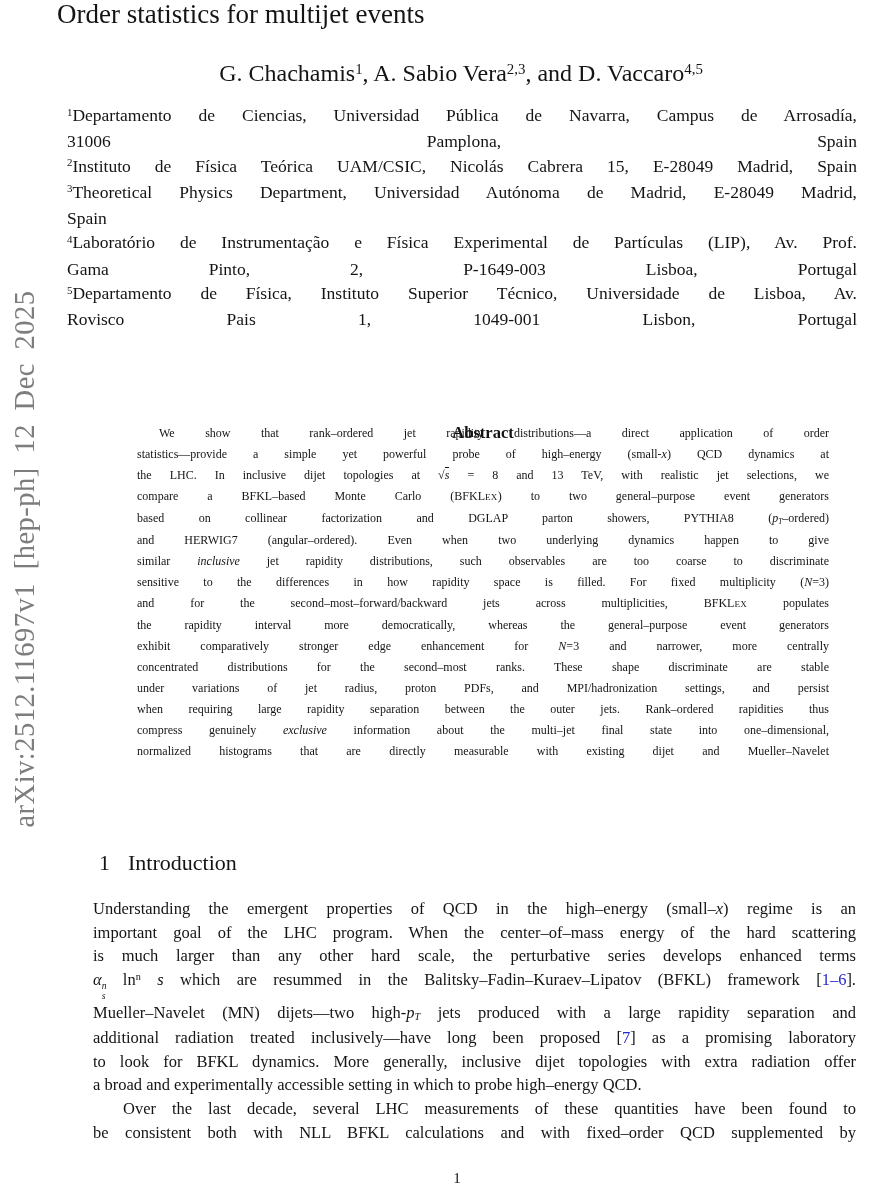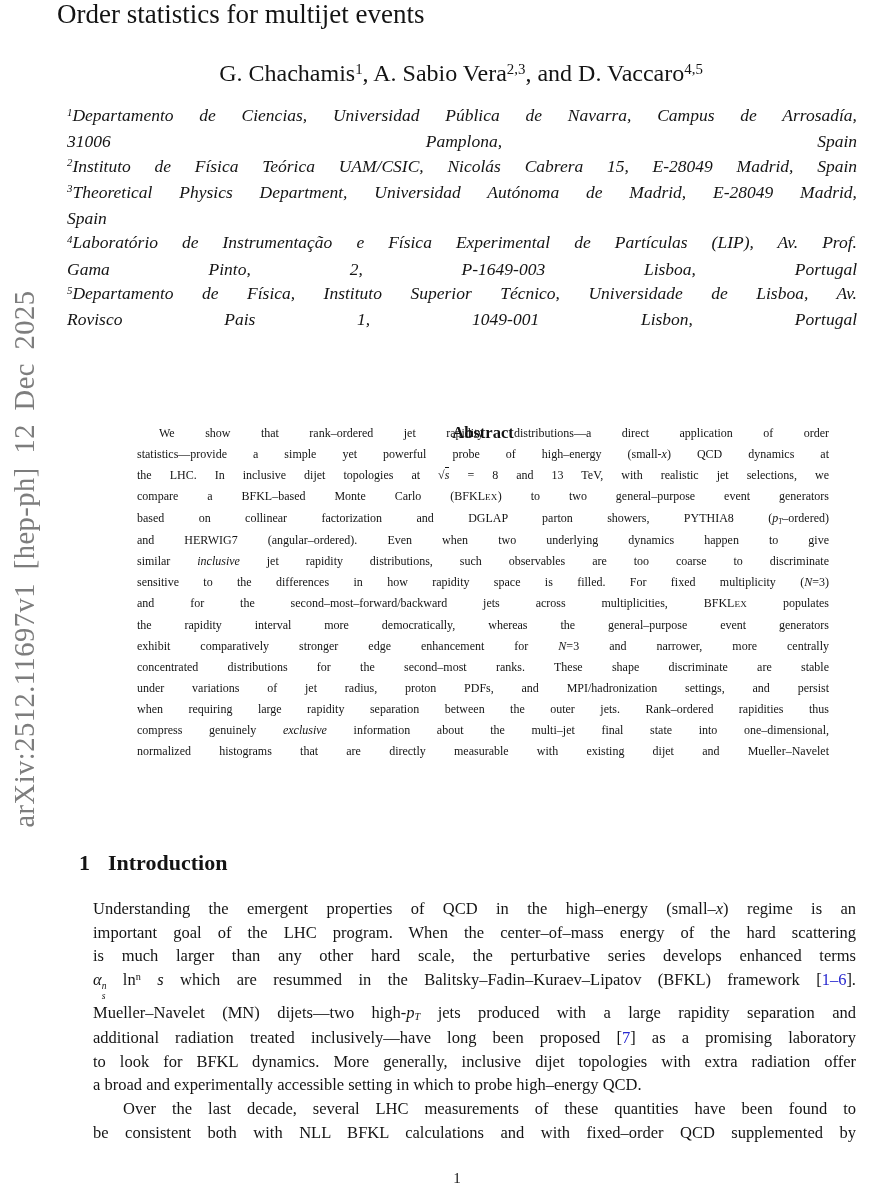--- a/index.html
+++ b/index.html
@@ -36,39 +36,38 @@
   .authors {
     position: absolute; top: 60px; left: 61px; width: 800px;
     text-align: center;
     font-size: 24px;
   }
   .affiliations {
     position: absolute; top: 103px; left: 67px; width: 790px;
     text-align: center;
     font-size: 17.5px;
     line-height: 24.3px;
-    font-style: italic;
   }
 
   
   .abs-head {
     position: absolute; top: 391px; left: 137px; width: 692px;
     text-align: center;
     font-size: 16.5px; font-weight: 700; margin-top: 32px;
   }
   .abs-body {
     position: absolute; top: 423px; left: 137px; width: 692px;
     font-size: 12px;
     line-height: 21px;
   }
 
   
   .sec-head {
-    position: absolute; top: 850px; left: 79px; width: 763px;
-    font-size: 22px; font-weight: 700;
+    position: absolute; top: 850px; left: 99px; width: 763px;
+    font-size: 22px; font-weight: 400;
   }
   .sec-num { margin-right: 18px; }
   .body-text {
     position: absolute; top: 897px; left: 93px; width: 763px;
     font-size: 16.5px;
     line-height: 23.6px;
   }
 
   
   .rich-line {

